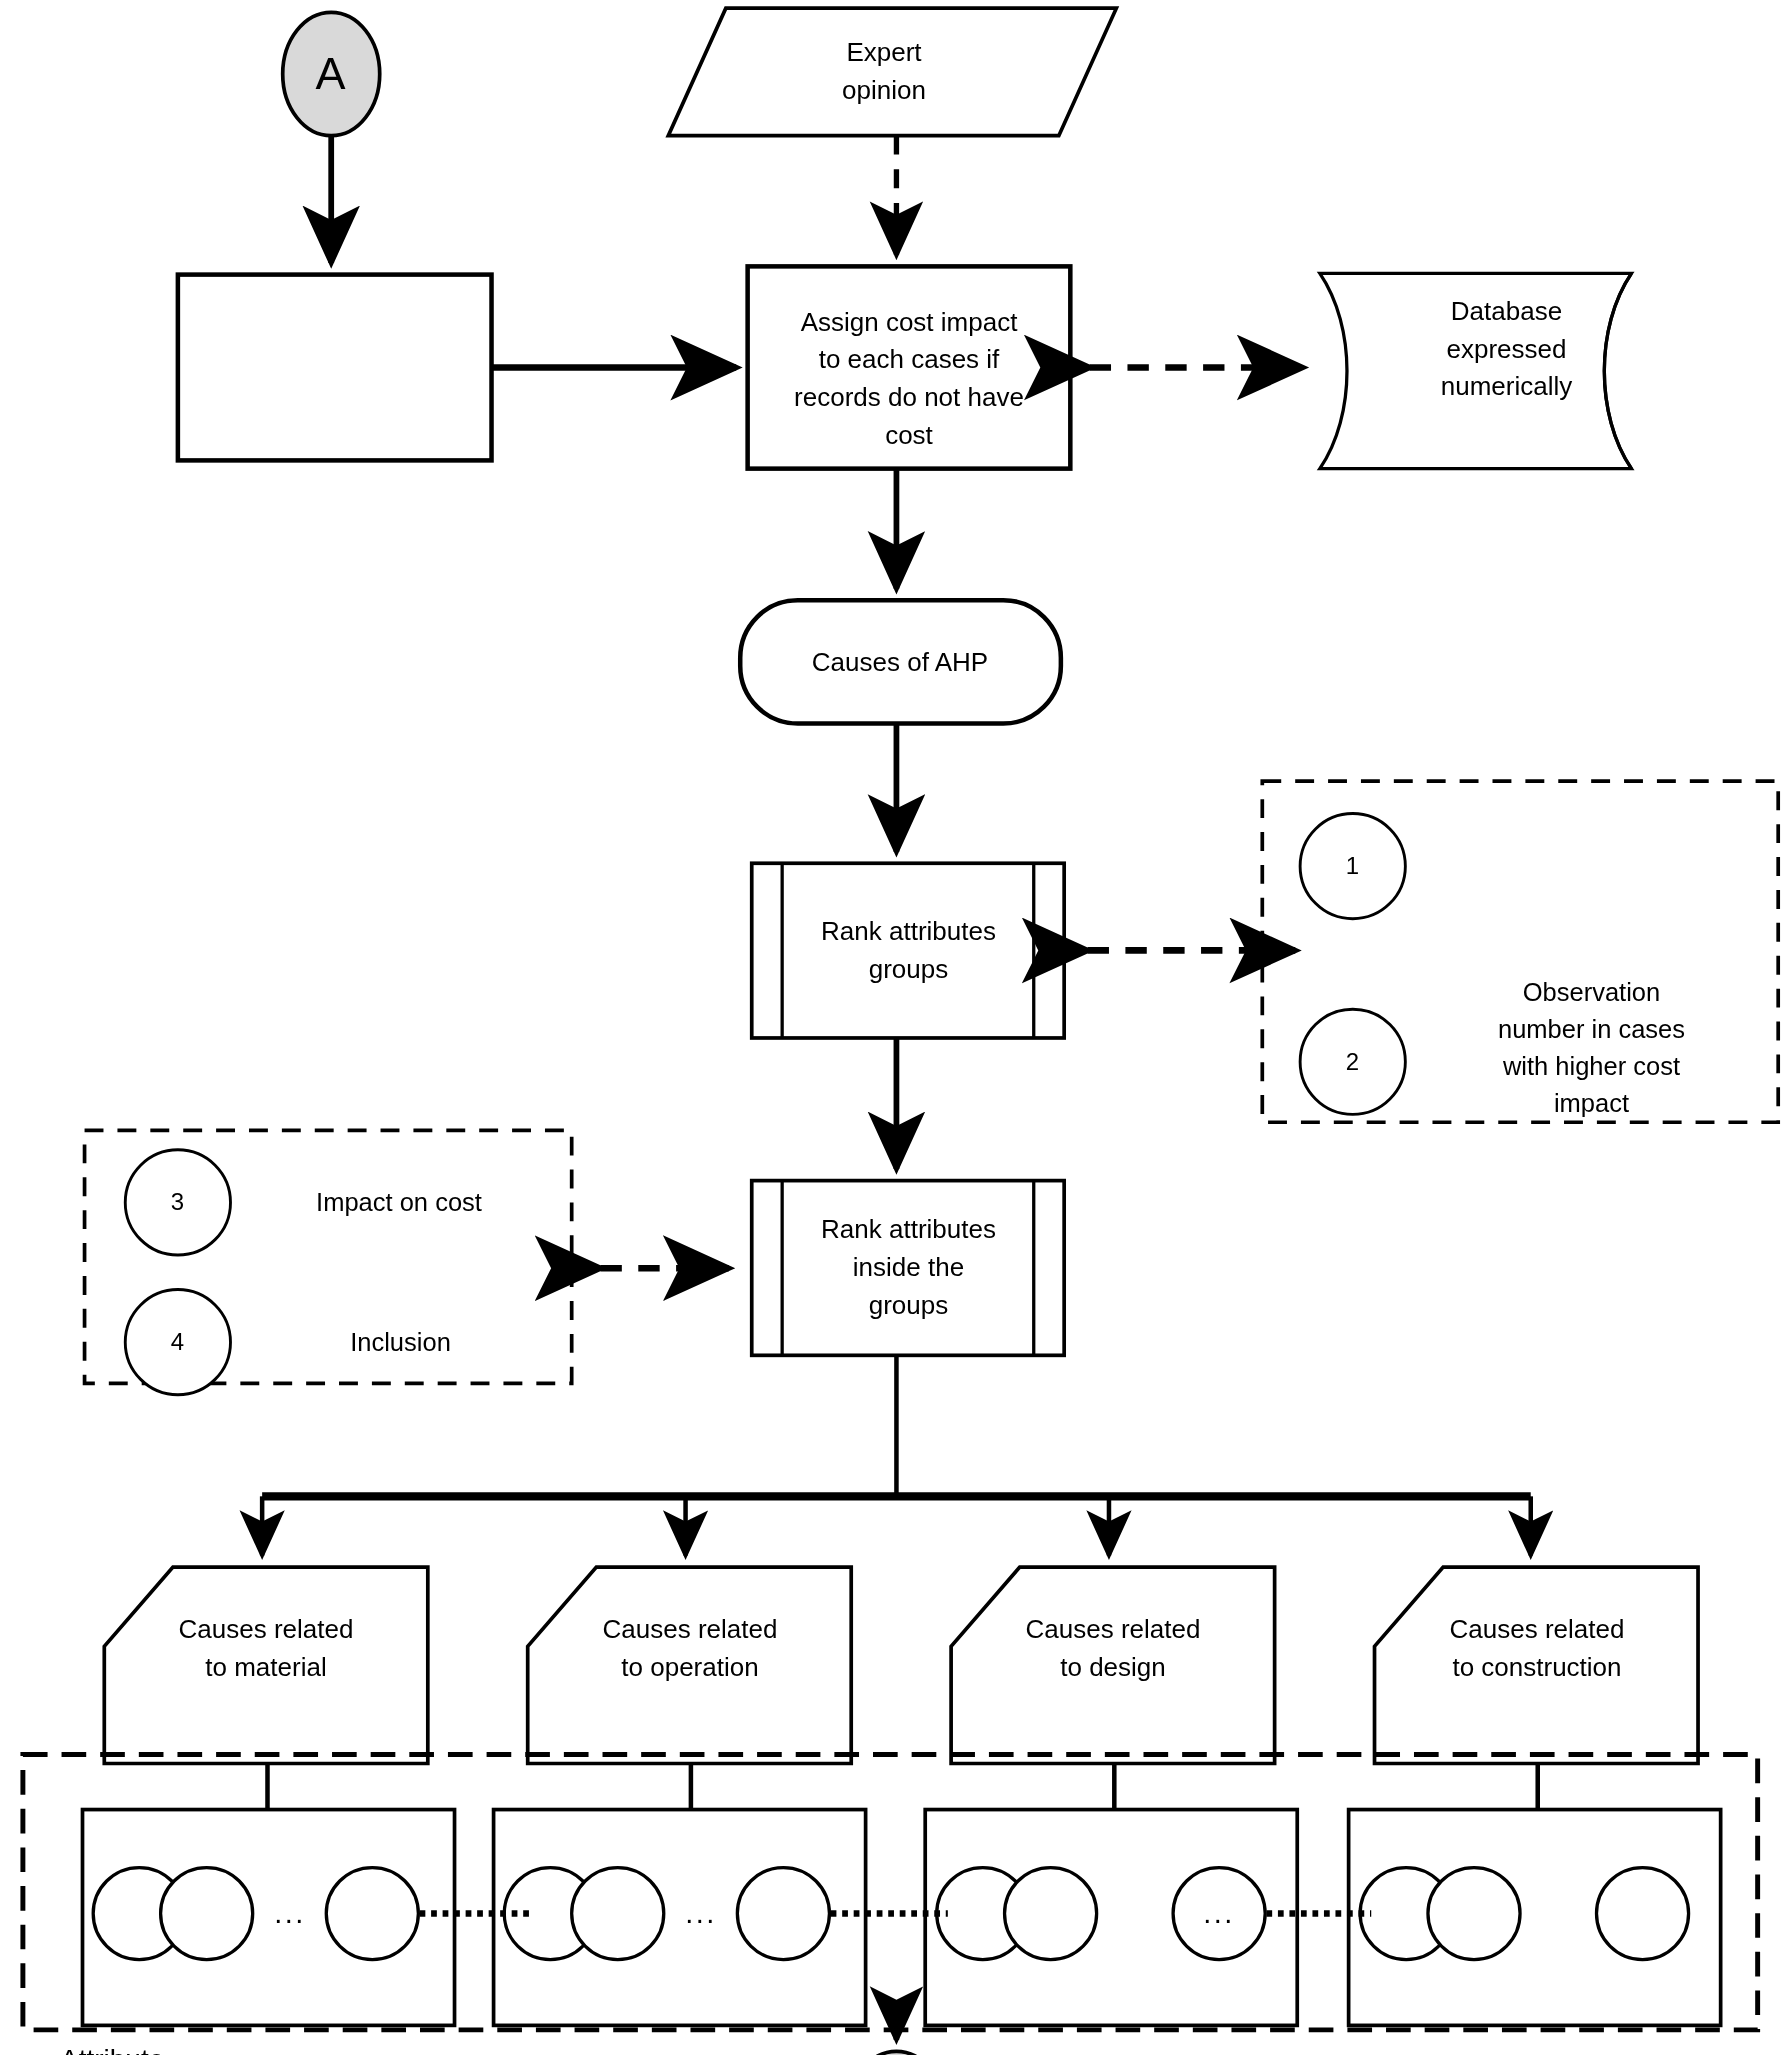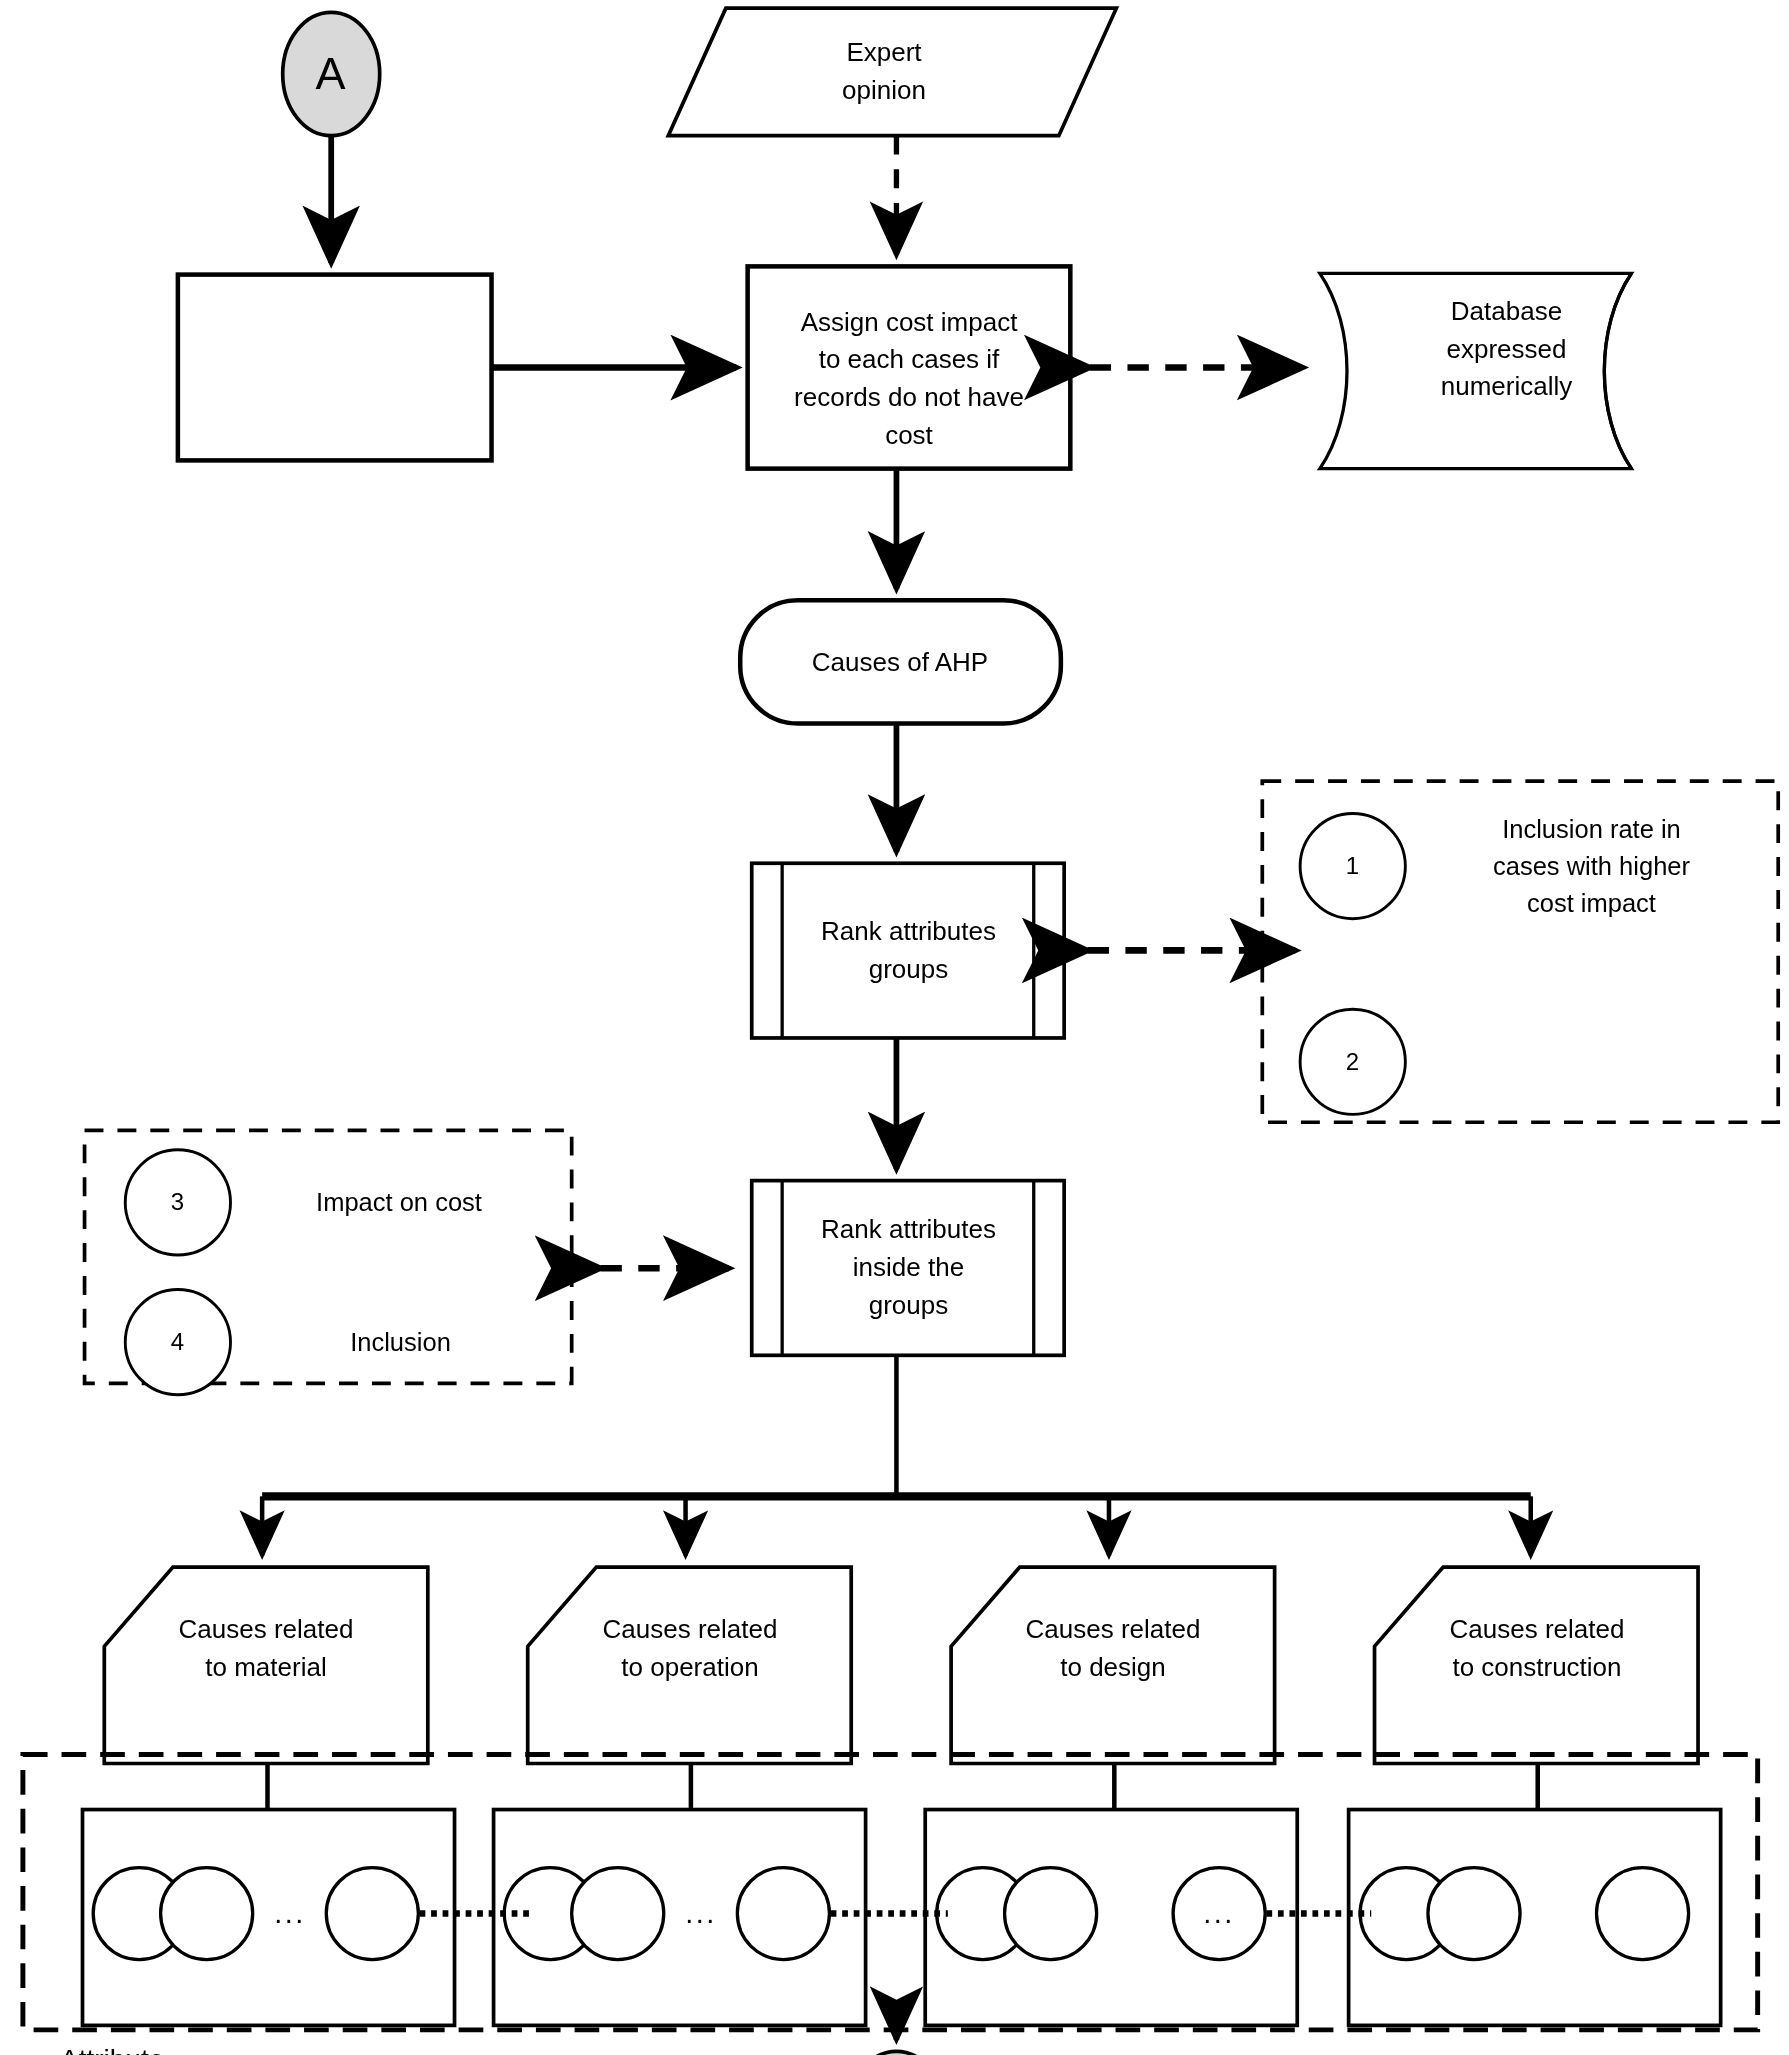--- a/index.html
+++ b/index.html
@@ -178,25 +178,26 @@
   <div class="lbl t-node" style="left:743px;top:604px;width:314px;height:117px;">Causes of AHP</div>
 
   <div class="lbl t-node" style="left:785px;top:867px;width:247px;height:168px;">Rank attributes
 groups</div>
 
   <div class="lbl t-node" style="left:785px;top:1184px;width:247px;height:168px;">Rank attributes
 inside the
 groups</div>
 
   <div class="lbl t-num" style="left:1300px;top:841px;width:105px;height:51px;">1</div>
-  <div class="lbl t-note" style="left:1427px;top:803px;width:329px;height:127px;">Inclusion rate in
-cases with higher
-cost impact</div>
 
   <div class="lbl t-num" style="left:1300px;top:1037px;width:105px;height:51px;">2</div>
+  <div class="lbl t-note" style="left:1427px;top:966px;width:329px;height:164px;">Observation
+number in cases
+with higher cost
+impact</div>
 
   <div class="lbl t-num" style="left:125px;top:1177px;width:105px;height:51px;">3</div>
   <div class="lbl t-note" style="left:255px;top:1177px;width:288px;height:51px;">Impact on cost</div>
 
   <div class="lbl t-num" style="left:125px;top:1317px;width:105px;height:51px;">4</div>
   <div class="lbl t-note" style="left:269px;top:1317px;width:263px;height:51px;">Inclusion</div>
 
   <div class="lbl t-node" style="left:110px;top:1595px;width:312px;height:107px;">Causes related
 to material</div>
   <div class="lbl t-node" style="left:534px;top:1595px;width:312px;height:107px;">Causes related

